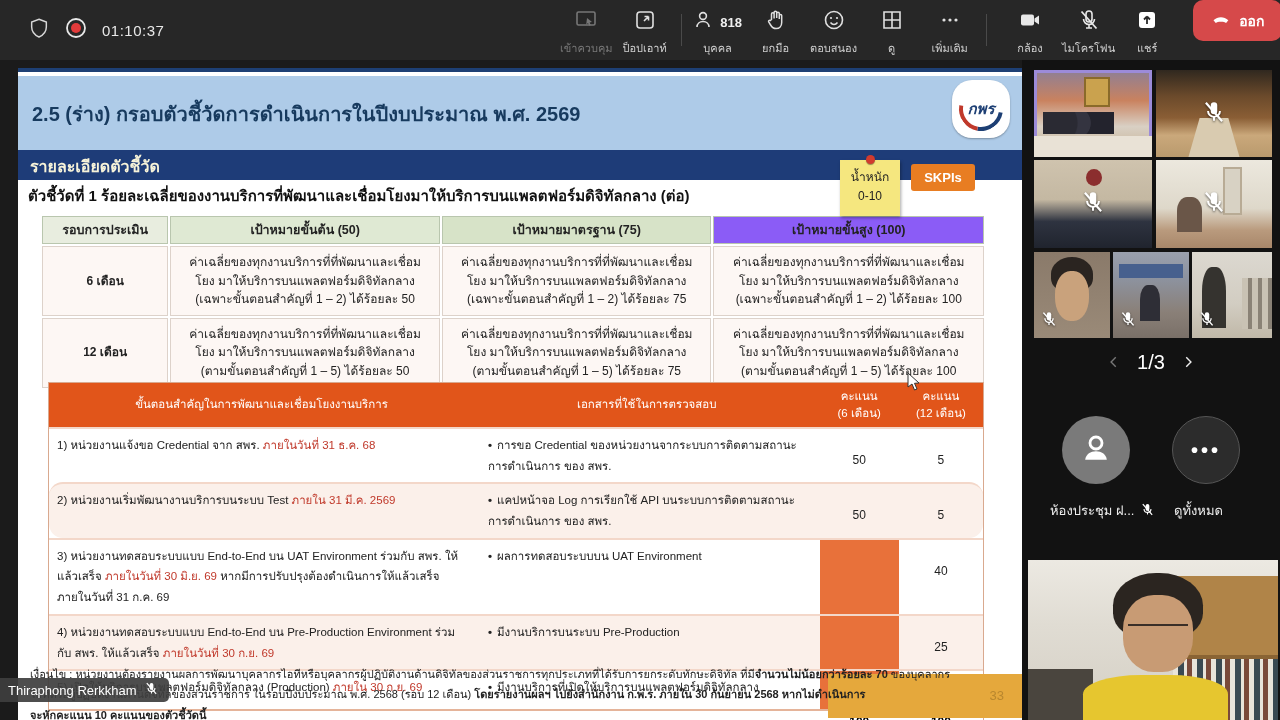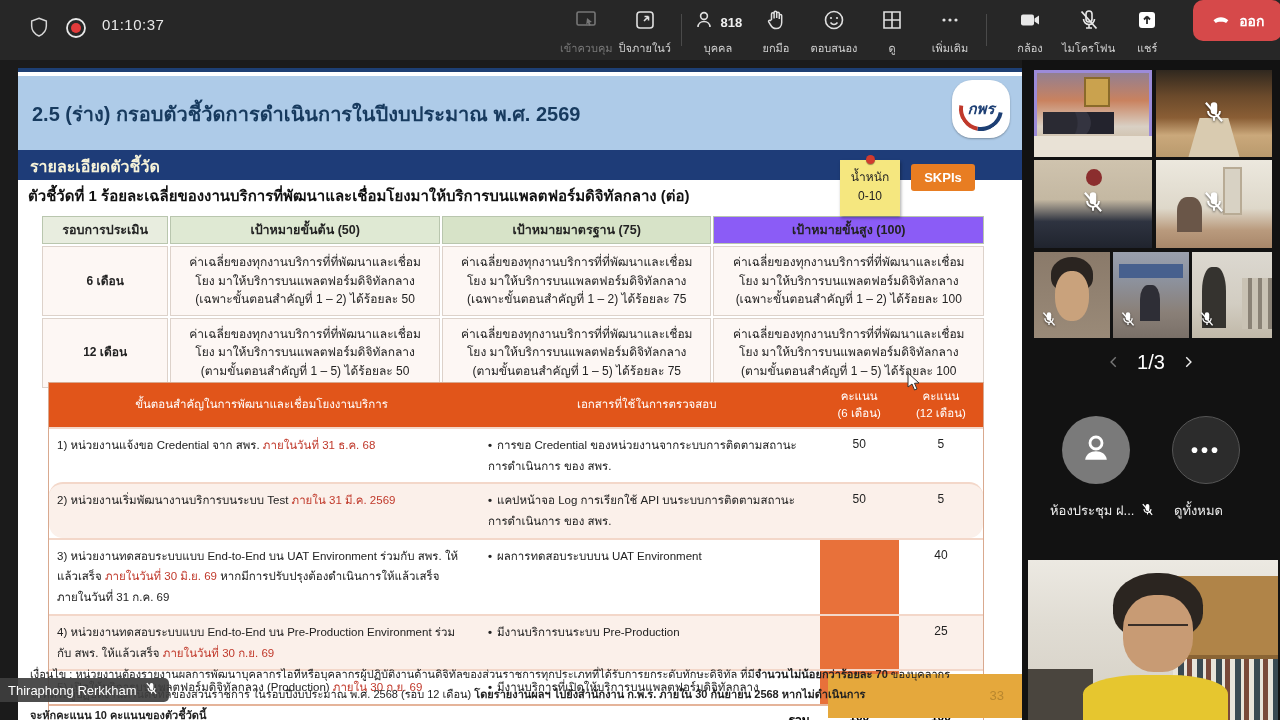--- a/index.html
+++ b/index.html
@@ -2,21 +2,21 @@
 <html><head>
 <meta charset="utf-8">
 <style>
   * { margin:0; padding:0; box-sizing:border-box; }
   html,body { width:1280px; height:720px; overflow:hidden; background:#1b1b1b;
               font-family:"Liberation Sans", sans-serif; }
 
   
   .toolbar { position:absolute; left:0; top:0; width:1280px; height:60px; background:#272727;
              display:flex; align-items:center; color:#d8d8d8; }
-  .tb-left { display:flex; align-items:flex-start; gap:14px; margin-left:28px; }
+  .tb-left { display:flex; align-items:center; gap:14px; margin-left:28px; }
   .tb-time { font-size:15px; color:#e8e8e8; letter-spacing:.5px; }
   .tb-group { position:absolute; display:flex; align-items:flex-start; gap:6px; }
   .tbtn { display:flex; flex-direction:column; align-items:center; justify-content:flex-start;
           gap:3px; min-width:52px; padding-top:8px; height:60px; cursor:pointer; }
   .tbtn .lbl { font-size:11px; color:#cfcfcf; white-space:nowrap; }
   .tbtn.dim .lbl { color:#777; }
   .tb-sep { width:1px; height:32px; background:#4a4a4a; margin:14px 4px 0 4px; }
   .people-wrap { display:flex; align-items:center; gap:3px; }
   .people-count { font-size:13px; font-weight:bold; color:#efefef; }
   .leave-btn { display:flex; align-items:center; gap:8px; background:#d6494a; color:#fff;
@@ -62,21 +62,21 @@
   .t2 { position:absolute; left:30px; top:310px; width:936px; border:1px solid #d9a98f; background:#fff; }
   .t2-head { display:grid; grid-template-columns:45.5% 37% 8.5% 9%; background:#e1551a; color:#fff;
              height:44px; font-size:11.5px; }
   .t2-head .hc { display:flex; flex-direction:column; align-items:center; justify-content:center; line-height:1.5; }
   .t2-row { display:grid; grid-template-columns:45.5% 37% 8.5% 9%; border-top:2px solid #f3d7c9; }
   .t2-row.alt { background:#fbf0ea; }
   .t2 .step { font-size:11.5px; color:#222; padding:6px 8px; line-height:1.8; }
   .t2 .red { color:#c0392b; }
   .t2 .doc { font-size:11.5px; color:#222; padding:6px 6px 6px 14px; line-height:1.8; }
   .t2 .doc .bullet { font-weight:bold; margin-right:5px; }
-  .t2 .score { font-size:12px; color:#222; text-align:center; padding-top:8px; }
+  .t2 .score { font-size:12px; color:#222; text-align:center; padding-top:24px; }
   .t2 .score.fill { background:#e8713a; }
   .t2-total { display:grid; grid-template-columns:45.5% 37% 8.5% 9%; border-top:2px solid #e5b49a; height:26px;
               background:#fff; }
   .t2-total .tl { font-size:12px; font-weight:bold; text-align:right; padding:4px 10px 0 0; }
   .t2-total .tv { font-size:12px; font-weight:bold; text-align:center; padding-top:4px; }
   .r1 { min-height:45px; } .r2 { min-height:44px;border-radius:14px; } .r3 { min-height:48px; }
   .r4 { min-height:40px; } .r5 { min-height:30px; }
 
   
   .cond { position:absolute; left:12px; top:592px; width:980px; font-size:11px; color:#222; line-height:1.85; }
@@ -183,21 +183,21 @@
       </span>
       <span class="lbl">เข้าควบคุม</span>
     </div>
     <div class="tbtn">
       <span>
         <svg width="24" height="24" viewBox="0 0 24 24">
             <rect x="4" y="4" width="16" height="16" rx="3" fill="none" stroke="#e0e0e0" stroke-width="1.6"></rect>
             <path d="M11 13 15.5 8.5M15.5 8.5h-4M15.5 8.5v4" stroke="#e0e0e0" stroke-width="1.6" fill="none"></path>
           </svg>
       </span>
-      <span class="lbl">ป็จภายในว์</span>
+      <span class="lbl">ป็อปเอาท์</span>
     </div>
     <div class="tb-sep"></div>
     <div class="tbtn">
       <span class="people-wrap">
         <span>
           <svg width="24" height="24" viewBox="0 0 24 24">
               <circle cx="10" cy="8" r="3.4" fill="none" stroke="#e0e0e0" stroke-width="1.6"></circle>
               <path d="M4 19c0-3.3 2.7-5.5 6-5.5s6 2.2 6 5.5" fill="none" stroke="#e0e0e0" stroke-width="1.6"></path>
             </svg>
         </span>

